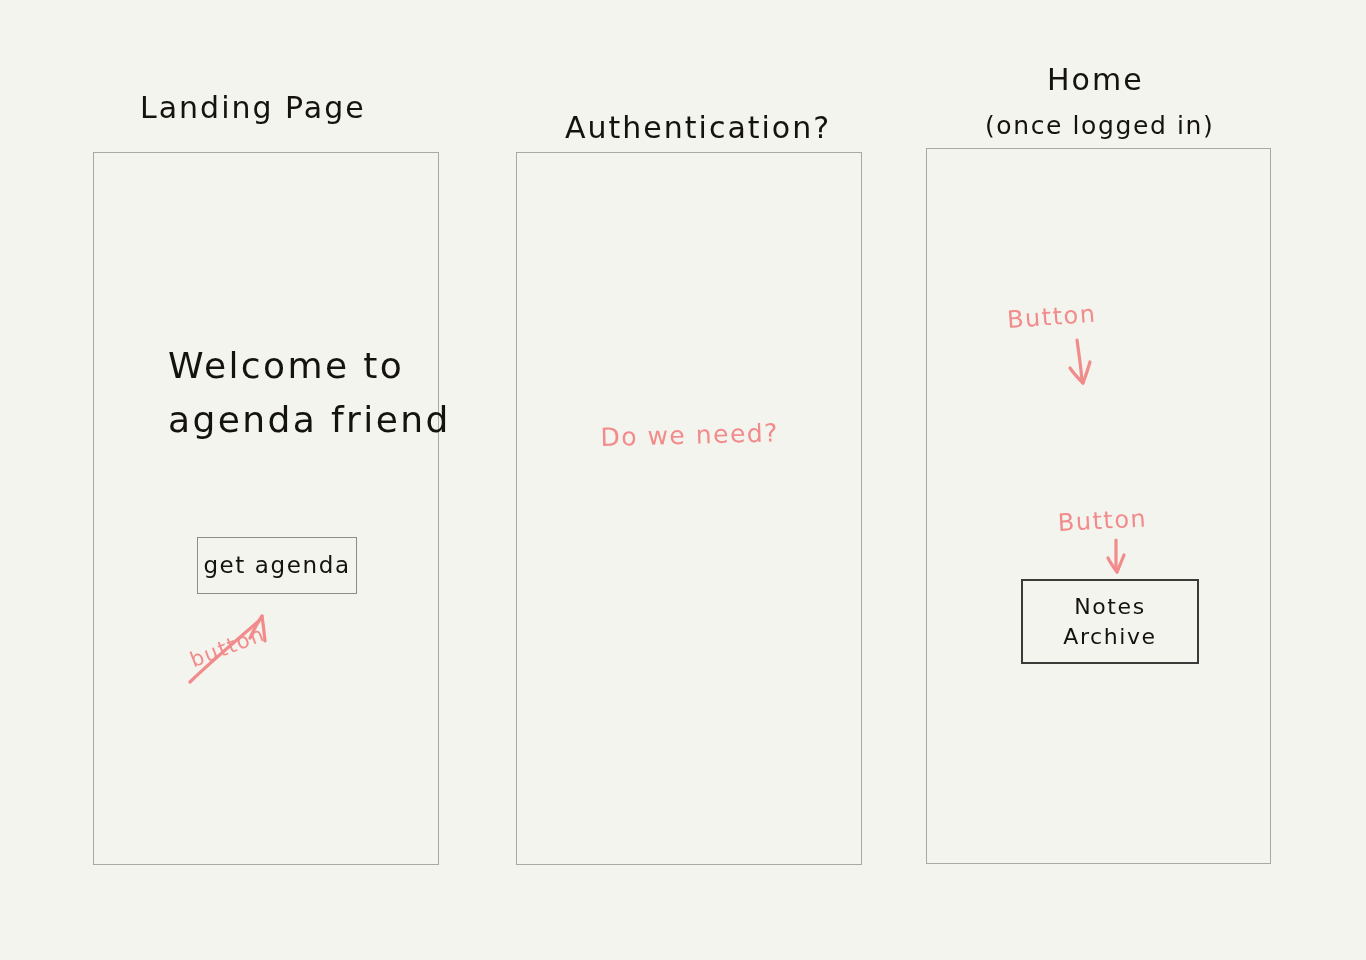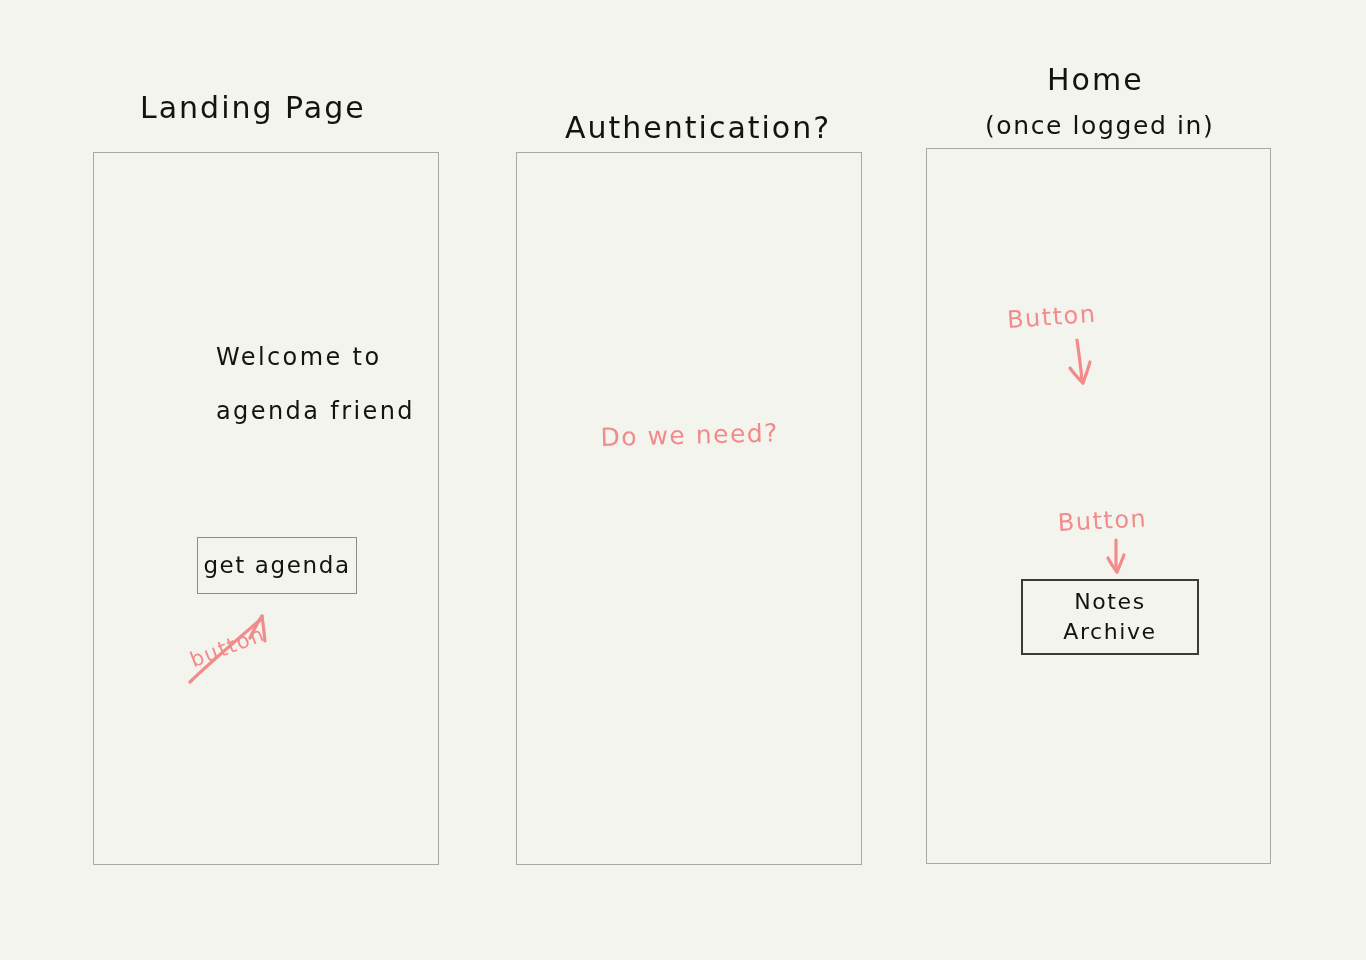--- a/index.html
+++ b/index.html
@@ -54,23 +54,22 @@
     font-size: 30px;
     letter-spacing: 2px;
   }
   .screen-subtitle {
     font-size: 25px;
     letter-spacing: 1.6px;
   }
 
   
   .welcome-line {
-    font-size: 24px;
+    font-size: 36px;
     letter-spacing: 2.4px;
-    margin-left: 48px;
   }
 
   
   .wire-box {
     position: absolute;
     box-sizing: border-box;
     display: flex;
     flex-direction: column;
     align-items: center;
     justify-content: center;
@@ -125,21 +124,21 @@
 
   <div class="hand screen-subtitle" style="left:985px; top:108px;">(once logged in)</div>
 
   <div class="screen" style="left:926px; top:148px; width:345px; height:716px;"></div>
 
   <div class="hand-pink anno-label" style="left:1006px; top:304px; transform:rotate(-4deg); transform-origin:left top;">Button</div>
 
 
   <div class="hand-pink anno-label" style="left:1057px; top:507px; transform:rotate(-3deg); transform-origin:left top;">Button</div>
 
-  <div class="wire-box thick" style="left:1021px; top:579px; width:178px; height:76px; font-size:22px;">
+  <div class="wire-box thick" style="left:1021px; top:579px; width:178px; height:85px; font-size:22px;">
     <span>Notes</span>
     <span>Archive</span>
   </div>
 
   <svg class="overlay" viewBox="0 0 1366 960">
 
     <g>
       <path d="M190,682 C206,666 232,644 260,620" fill="none" stroke="#f28b8b" stroke-width="3.2" stroke-linecap="round"></path>
       <path d="M250,638 C254,629 258,622 262,616" fill="none" stroke="#f28b8b" stroke-width="3.2" stroke-linecap="round"></path>
       <path d="M262,616 C263,623 264,631 265,641" fill="none" stroke="#f28b8b" stroke-width="3.2" stroke-linecap="round"></path>

